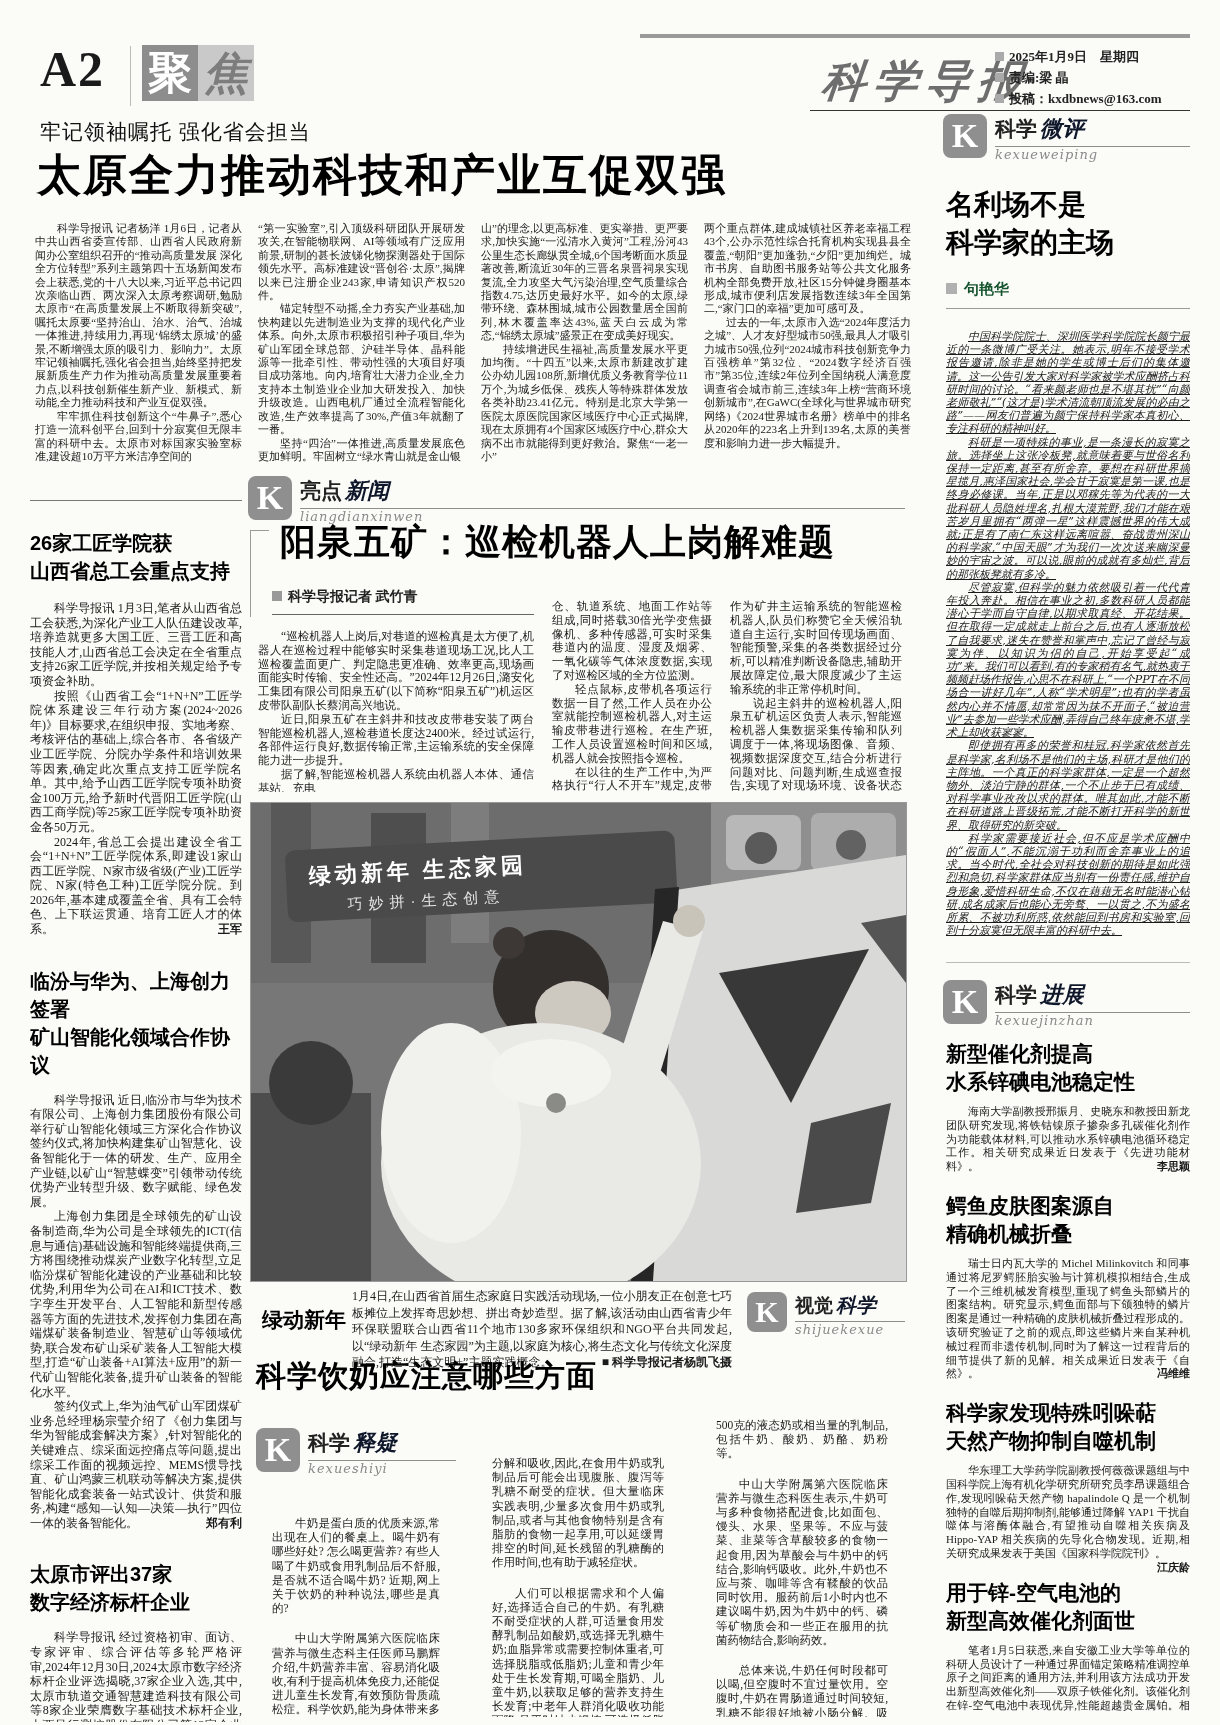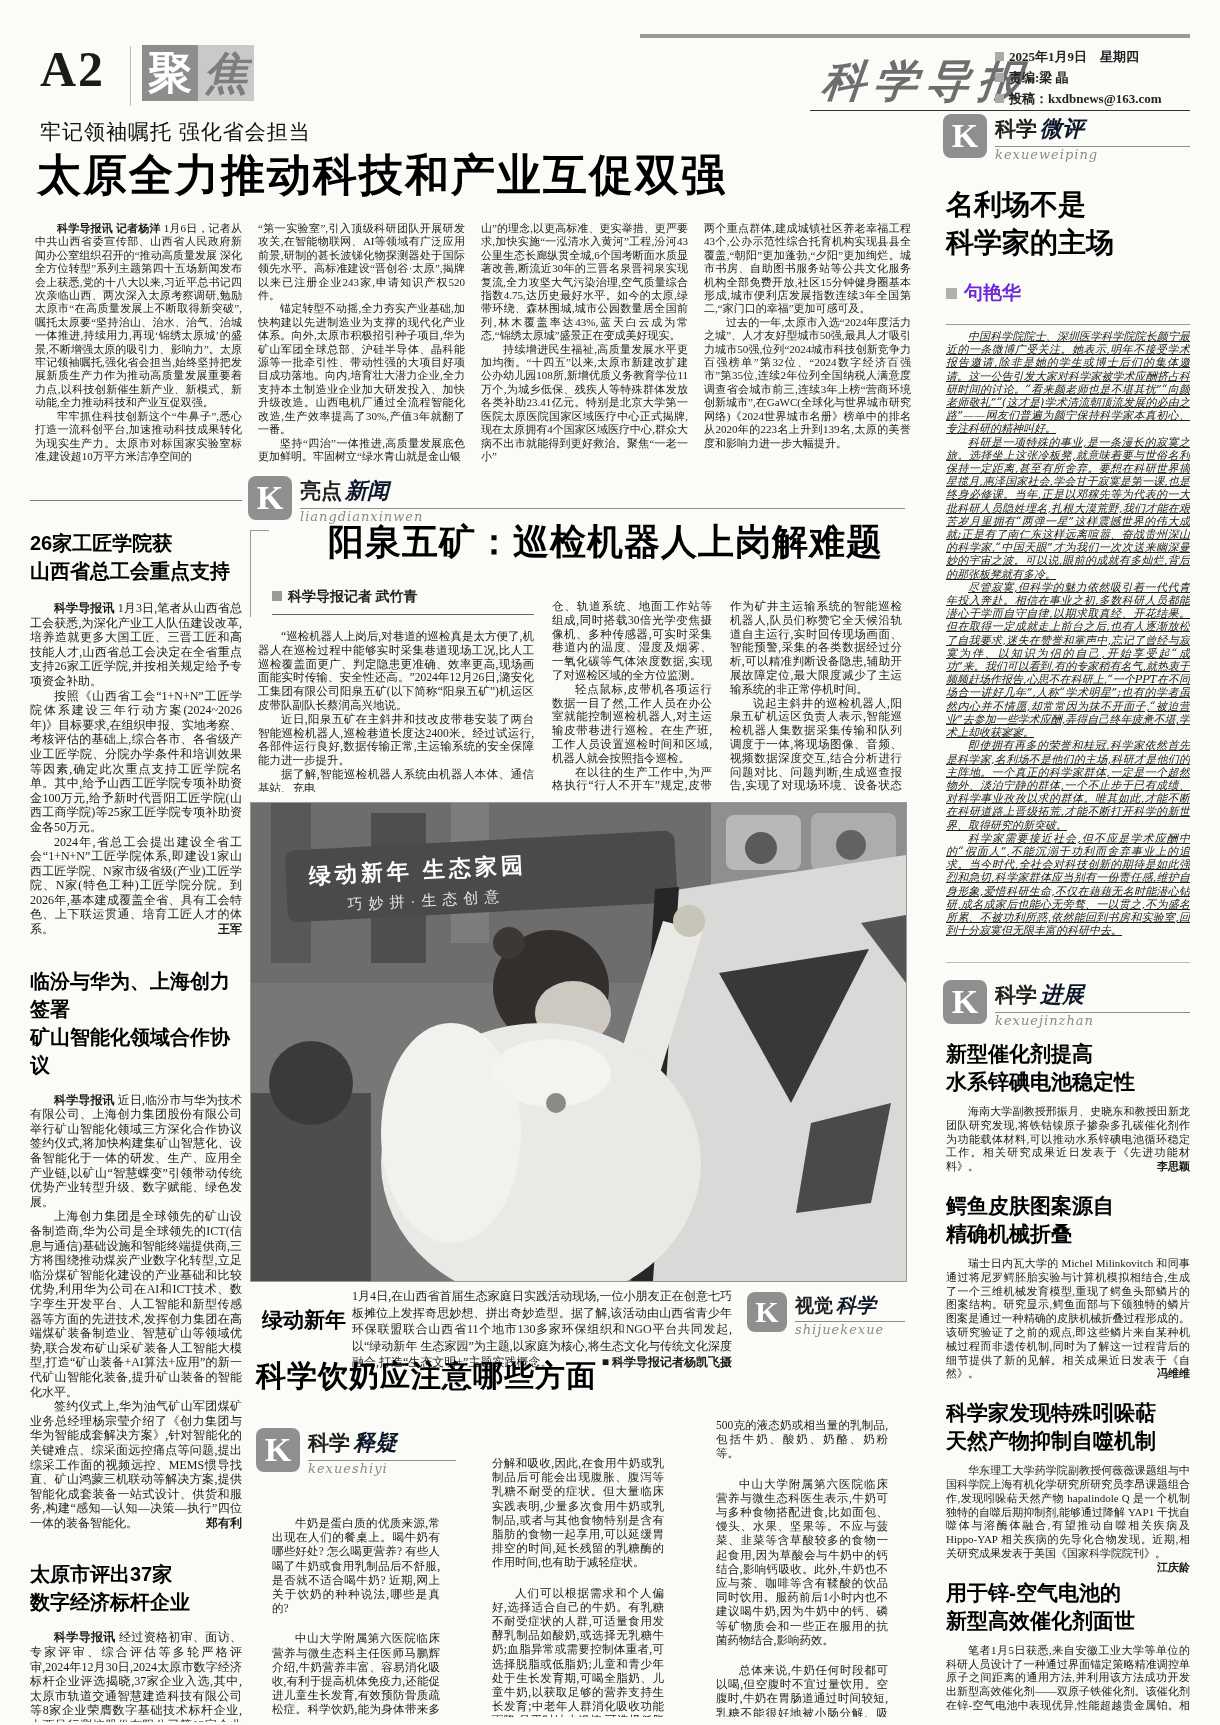--- a/index.html
+++ b/index.html
@@ -19,21 +19,21 @@
   .dateblock .sq{display:inline-block;width:9px;height:9px;background:#aaa;margin-right:5px;}
   .dateline{height:1px;background:#333;}
   
   .kicker{font-family:"Liberation Sans",sans-serif;font-size:21px;color:#111;letter-spacing:1px;}
   .headline{font-family:"Liberation Sans",sans-serif;font-weight:700;font-size:44px;letter-spacing:2px;color:#000;}
   .cols{display:flex;gap:16px;}
   .col{text-align:justify;overflow:hidden;}
   .body-txt{font-size:11px;line-height:13.4px;}
   .body-txt p{margin:0;text-indent:2em;}
   .body-txt p.cont{text-indent:0;}
-  .intro{font-weight:700;}
+  .intro{font-weight:400;}
   .auth{float:right;font-weight:700;}
   
   .khead{display:flex;align-items:flex-start;}
   .kbox{width:44px;height:44px;background:#8f8f8f;border-radius:8px;color:#fff;text-align:center;line-height:44px;
         font-family:"Liberation Serif",serif;font-weight:700;font-size:34px;flex:0 0 auto;}
   .khead .tx{margin-left:8px;flex:1;}
   .khead .row1{border-bottom:1px solid #8d8d8d;padding-bottom:2px;white-space:nowrap;}
   .sec-cn{font-family:"Liberation Sans",sans-serif;font-weight:700;font-size:21px;color:#222;}
   .sec-script{font-family:"DejaVu Serif",serif;font-style:italic;font-weight:700;font-size:22px;color:#0f172a;margin-left:3px;}
   .pinyin{font-family:"DejaVu Serif",serif;font-style:italic;font-size:13px;color:#8a8a8a;letter-spacing:1px;}
@@ -55,21 +55,21 @@
   .cap-label{font-family:"Liberation Sans",sans-serif;font-weight:700;font-size:21px;color:#000;}
   .caption{font-size:12px;line-height:16.5px;text-align:justify;}
   .caption .cred{float:right;font-weight:700;}
   
   .milk-title{font-family:"Liberation Sans",sans-serif;font-weight:700;font-size:30px;letter-spacing:1px;color:#000;}
   .milk-col{font-size:11.5px;line-height:14.2px;text-align:justify;overflow:hidden;}
   .milk-col p{margin:16px;text-indent:2em;}
   .milk-col p.cont{text-indent:0;}
   
   .wp-title{font-family:"Liberation Sans",sans-serif;font-weight:700;font-size:28px;line-height:38px;color:#000;}
-  .author-row{font-size:19px;font-weight:700;color:#6d28d9;border-bottom:1px solid #999;padding-bottom:18px;}
+  .author-row{font-size:15px;font-weight:700;color:#14532d;border-bottom:1px solid #999;padding-bottom:9px;}
   .author-row .sq{display:inline-block;width:11px;height:11px;background:#b0b0b0;margin-right:7px;}
   .kai{font-family:"DejaVu Serif",serif;font-style:italic;font-size:11px;line-height:13.2px;text-align:justify;overflow:hidden;}
   .kai p{margin:0;text-indent:2em;}
   .thin-rule{height:1px;background:#bbb;}
   .jz-item{margin-bottom:18px;}
   .jz-title{font-family:"Liberation Sans",sans-serif;font-weight:700;font-size:21px;line-height:28px;color:#000;margin-bottom:9px;}
   .jz-body{font-size:11px;line-height:13.8px;text-align:justify;}
   .jz-body p{margin:0;text-indent:2em;}
 </style>
 </head>
@@ -89,21 +89,21 @@
     <div><span class="sq"></span><span>责编:梁 晶</span></div>
     <div><span class="sq"></span><span>投稿：kxdbnews@163.com</span></div>
   </div>
   <div class="abs dateline" style="left:810px;top:110px;width:380px;"></div>
 
   <div class="abs kicker" style="left:40px;top:118px;">牢记领袖嘱托  强化省会担当</div>
   <div class="abs headline" style="left:37px;top:146px;width:820px;">太原全力推动科技和产业互促双强</div>
   <div class="abs cols" style="left:35px;top:222px;width:878px;height:270px;">
     <div class="col body-txt" style="width:207px;">
       <p><span class="intro">科学导报讯  记者杨洋</span><span> 1月6日，记者从中共山西省委宣传部、山西省人民政府新闻办公室组织召开的“推动高质量发展 深化全方位转型”系列主题第四十五场新闻发布会上获悉,党的十八大以来,习近平总书记四次亲临山西、两次深入太原考察调研,勉励太原市“在高质量发展上不断取得新突破”,嘱托太原要“坚持治山、治水、治气、治城一体推进,持续用力,再现‘锦绣太原城’的盛景,不断增强太原的吸引力、影响力”。太原牢记领袖嘱托,强化省会担当,始终坚持把发展新质生产力作为推动高质量发展重要着力点,以科技创新催生新产业、新模式、新动能,全力推动科技和产业互促双强。</span></p>
-      <p>牢牢抓住科技创新这个“牛鼻子”,悉心打造一流科创平台,加速推动科技成果转化为现实生产力。太原市对标国家实验室标准,建设超10万平方米洁净空间的</p>
+      <p>牢牢抓住科技创新这个“牛鼻子”,悉心打造一流科创平台,回到十分寂寞但无限丰富的科研中去。太原市对标国家实验室标准,建设超10万平方米洁净空间的</p>
     </div>
     <div class="col body-txt" style="width:207px;">
       <p class="cont">“第一实验室”,引入顶级科研团队开展研发攻关,在智能物联网、AI等领域有广泛应用前景,研制的甚长波锑化物探测器处于国际领先水平。高标准建设“晋创谷·太原”,揭牌以来已注册企业243家,申请知识产权520件。</p>
       <p>锚定转型不动摇,全力夯实产业基础,加快构建以先进制造业为支撑的现代化产业体系。向外,太原市积极招引种子项目,华为矿山军团全球总部、沪硅半导体、晶科能源等一批牵引性、带动性强的大项目好项目成功落地。向内,培育壮大潜力企业,全力支持本土制造业企业加大研发投入、加快升级改造。山西电机厂通过全流程智能化改造,生产效率提高了30%,产值3年就翻了一番。</p>
       <p>坚持“四治”一体推进,高质量发展底色更加鲜明。牢固树立“绿水青山就是金山银</p>
     </div>
     <div class="col body-txt" style="width:207px;">
       <p class="cont">山”的理念,以更高标准、更实举措、更严要求,加快实施“一泓清水入黄河”工程,汾河43公里生态长廊纵贯全城,6个国考断面水质显著改善,断流近30年的三晋名泉晋祠泉实现复流,全力攻坚大气污染治理,空气质量综合指数4.75,达历史最好水平。如今的太原,绿带环绕、森林围城,城市公园数量居全国前列,林木覆盖率达43%,蓝天白云成为常态,“锦绣太原城”盛景正在变成美好现实。</p>
       <p>持续增进民生福祉,高质量发展水平更加均衡。“十四五”以来,太原市新建改扩建公办幼儿园108所,新增优质义务教育学位11万个,为城乡低保、残疾人等特殊群体发放各类补助23.41亿元。特别是北京大学第一医院太原医院国家区域医疗中心正式揭牌,现在太原拥有4个国家区域医疗中心,群众大病不出市就能得到更好救治。聚焦“一老一小”</p>
     </div>
@@ -147,21 +147,21 @@
   </div>
 
   <div class="abs khead" style="left:248px;top:476px;width:657px;">
     <div class="kbox">K</div>
     <div class="tx">
       <div class="row1"><span class="sec-cn">亮点</span><span class="sec-script">新闻</span></div>
       <div class="pinyin">liangdianxinwen</div>
     </div>
   </div>
   <div class="abs bracket" style="left:250px;top:530px;width:18px;height:86px;"></div>
-  <div class="abs spot-title" style="left:280px;top:518px;width:620px;margin-left:48px;">阳泉五矿：巡检机器人上岗解难题</div>
+  <div class="abs spot-title" style="left:280px;top:518px;width:620px;">阳泉五矿：巡检机器人上岗解难题</div>
   <div class="abs byline" style="left:272px;top:588px;width:262px;">
     <span class="sq"></span><span>科学导报记者 武竹青</span>
   </div>
   <div class="abs spot-col" style="left:258px;top:630px;width:276px;height:162px;">
     <p>“巡检机器人上岗后,对巷道的巡检真是太方便了,机器人在巡检过程中能够实时采集巷道现场工况,比人工巡检覆盖面更广、判定隐患更准确、效率更高,现场画面能实时传输、安全性还高。”2024年12月26日,潞安化工集团有限公司阳泉五矿(以下简称“阳泉五矿”)机运区皮带队副队长蔡润高兴地说。</p>
     <p>近日,阳泉五矿在主斜井和技改皮带巷安装了两台智能巡检机器人,巡检巷道长度达2400米。经过试运行,各部件运行良好,数据传输正常,主运输系统的安全保障能力进一步提升。</p>
     <p>据了解,智能巡检机器人系统由机器人本体、通信基站、充电</p>
   </div>
   <div class="abs spot-col" style="left:552px;top:600px;width:160px;height:192px;">
     <p class="cont">仓、轨道系统、地面工作站等组成,同时搭载30倍光学变焦摄像机、多种传感器,可实时采集巷道内的温度、湿度及烟雾、一氧化碳等气体浓度数据,实现了对巡检区域的全方位监测。</p>

